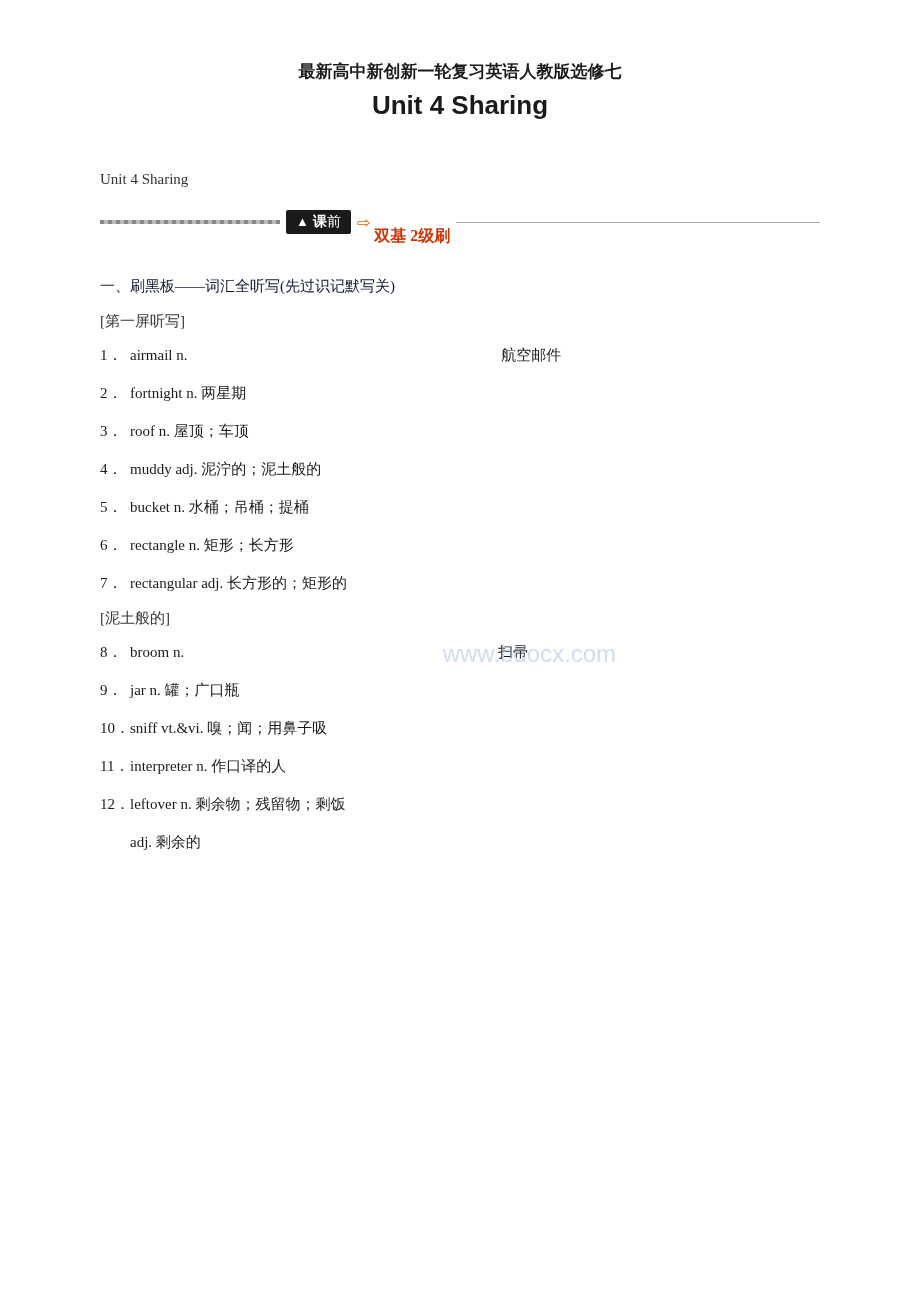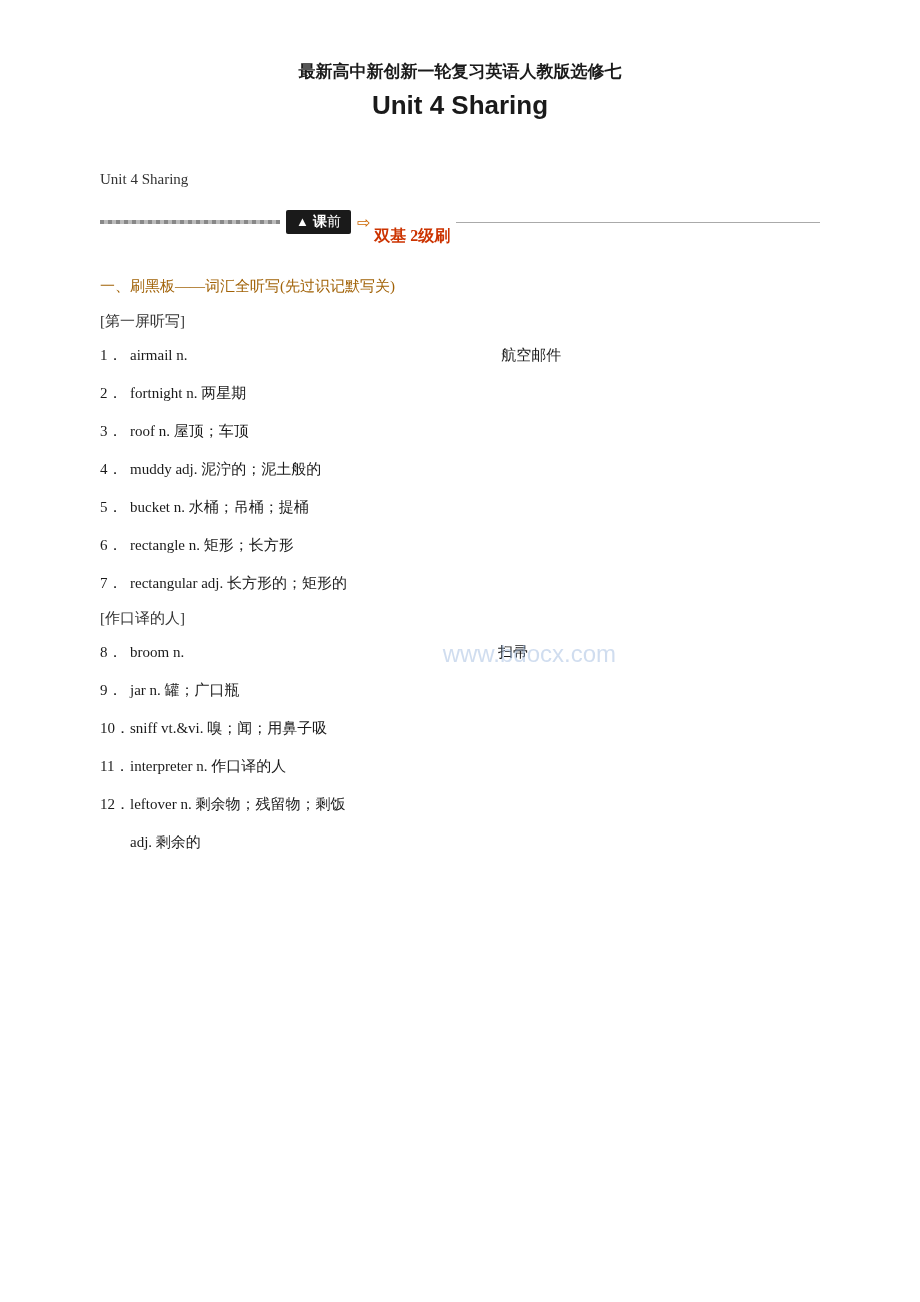--- a/index.html
+++ b/index.html
@@ -98,21 +98,21 @@
     }
 
     .banner-right-bar {
       flex: 1;
       height: 1px;
       background: #aaa;
     }
 
     .section-title {
       font-size: 15px;
-      color: #a16207;
+      color: #0f172a;
       margin-bottom: 16px;
       margin-top: 10px;
     }
 
     .vocab-section-title {
       font-size: 15px;
       color: #333;
       margin-bottom: 12px;
     }
 
@@ -220,21 +220,21 @@
   <div class="vocab-item">
     <span class="vocab-num">6．</span>
     <span class="vocab-content">rectangle n. 矩形；长方形</span>
   </div>
 
   <div class="vocab-item">
     <span class="vocab-num">7．</span>
     <span class="vocab-content">rectangular adj. 长方形的；矩形的</span>
   </div>
 
-  <div class="screen-label">[作口译的人]</div>
+  <div class="screen-label">[泥土般的]</div>
 
   <div class="vocab-item">
     <span class="vocab-num">8．</span>
     <span class="vocab-content">
       <span>broom n.</span>
       <span class="vocab-translation">　　　　　　　　　　扫帚</span>
     </span>
   </div>
 
   <div class="vocab-item">

